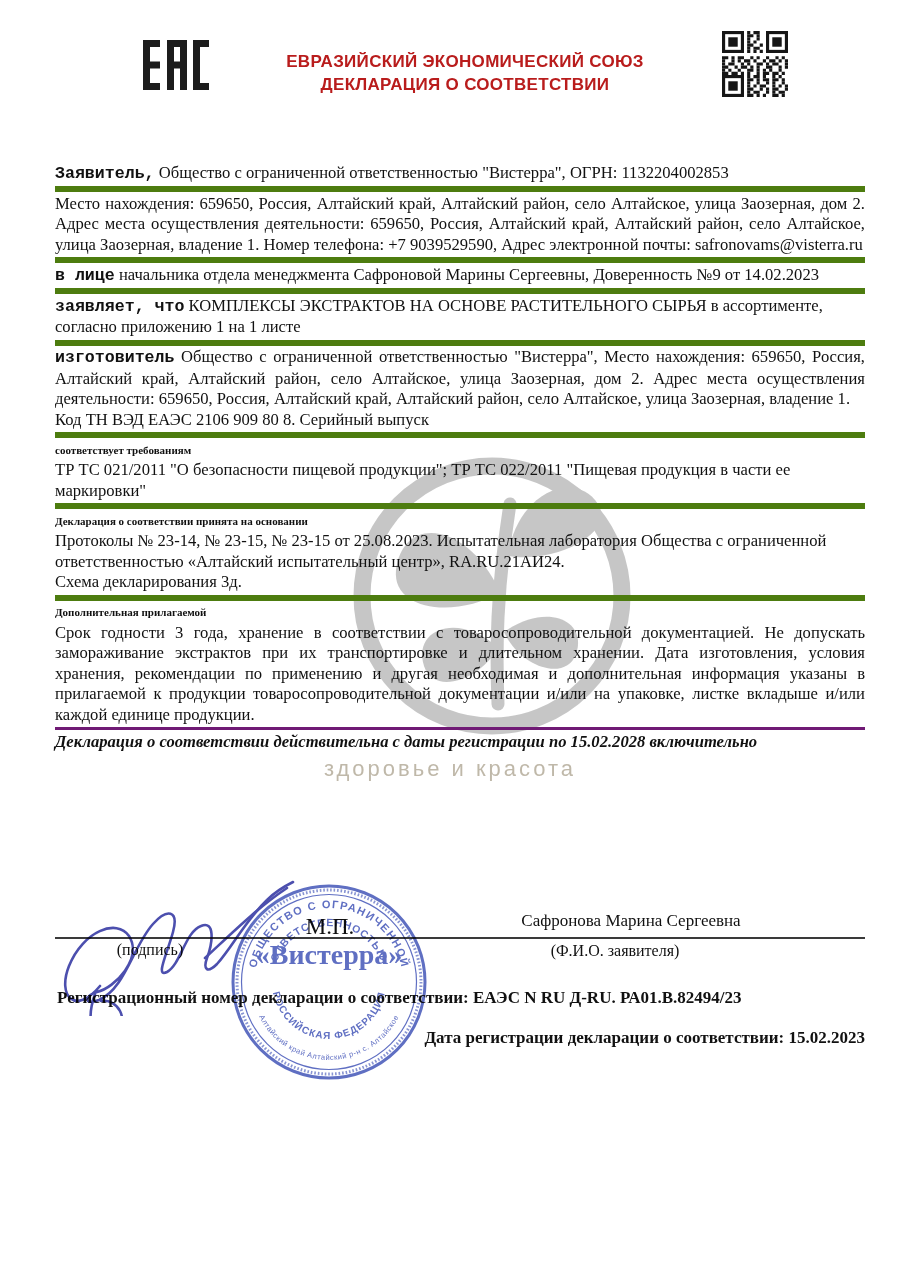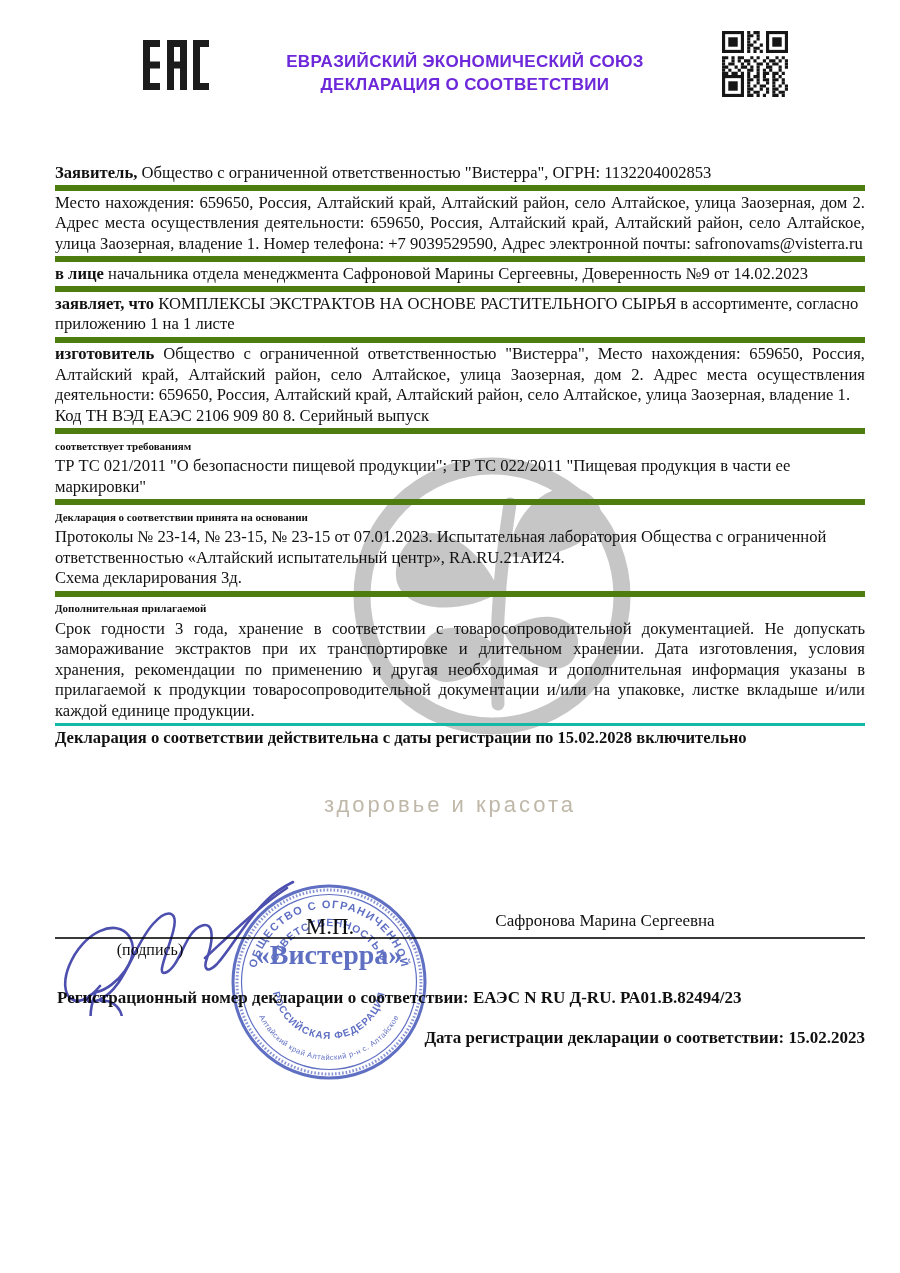--- a/index.html
+++ b/index.html
@@ -3,46 +3,46 @@
 <meta charset="utf-8">
 <style>
   html,body{margin:0;padding:0;background:#e8e8e8;}
   .page{position:relative;width:900px;height:1273px;margin:0 auto;background:#fff;
         font-family:"Liberation Serif",serif;color:#111;overflow:hidden;}
 
   
   .eac{position:absolute;left:143px;top:40px;}
   .title{position:absolute;left:175px;top:50px;width:580px;text-align:center;
          font-family:"Liberation Sans",sans-serif;font-weight:bold;font-size:17px;
-         line-height:23px;color:#6d28d9;letter-spacing:.3px;}
+         line-height:23px;color:#b91c1c;letter-spacing:.3px;}
   .qr{position:absolute;left:722px;top:31px;}
 
   
   .wm-logo{position:absolute;left:348px;top:452px;z-index:0;opacity:.5;}
   .wm-brand{position:absolute;left:45px;top:640px;width:810px;text-align:center;z-index:0;
             font-family:"Liberation Sans",sans-serif;font-weight:bold;font-size:132px;
             line-height:132px;letter-spacing:2px;color:rgba(110,110,110,.55);}
-  .wm-tagline{position:absolute;left:55px;top:792px;width:790px;text-align:center;z-index:0;
+  .wm-tagline{position:absolute;left:55px;top:756px;width:790px;text-align:center;z-index:0;
             font-family:"Liberation Sans",sans-serif;font-size:22px;letter-spacing:3px;
             color:rgba(170,160,140,.75);}
 
   
   .content{position:absolute;left:55px;top:161px;width:810px;z-index:2;}
   .sec{border-top:6px solid #4d7c0f;padding:1.5px 0 2px;}
   .sec.first{border-top:none;}
-  .sec.thick{border-top:3px solid #14b8a6;}
+  .sec.thick{border-top:3px solid #701a75;font-style:italic;}
   .content p{margin:0;font-size:16.6px;line-height:20.5px;}
   .just{text-align:justify;}
-  b.lead{font-weight:bold;}
+  b.lead{font-weight:bold;font-family:Liberation Mono, monospace;}
   .hdr{font-weight:bold;font-size:11px;line-height:20.5px;}
 
   
   .rule{position:absolute;left:55px;top:937px;width:810px;border-top:2px solid #3a3a3a;z-index:1;}
   .cap-sign{position:absolute;left:75px;top:941px;width:150px;text-align:center;font-size:16px;z-index:3;}
-  .fio{position:absolute;left:410px;top:911px;width:390px;text-align:center;font-size:17px;z-index:3;}
+  .fio{position:absolute;left:436px;top:911px;width:390px;text-align:center;font-size:17px;z-index:3;}
   .cap-fio{position:absolute;left:420px;top:942px;width:390px;text-align:center;font-size:16px;z-index:3;}
   .mp{position:absolute;left:300px;top:914px;width:60px;text-align:center;font-size:23px;z-index:3;}
   .stamp{position:absolute;left:229px;top:882px;z-index:30;opacity:.85;mix-blend-mode:multiply;}
   .sig{position:absolute;left:55px;top:866px;z-index:31;mix-blend-mode:multiply;}
 
   .reg1{position:absolute;left:57px;top:988px;width:808px;font-weight:bold;font-size:17px;z-index:2;}
   .reg2{position:absolute;left:57px;top:1028px;width:808px;font-weight:bold;font-size:17px;z-index:2;text-align:right;}
 </style>
 </head>
 <body>
@@ -142,38 +142,39 @@
       <p>Код ТН ВЭД ЕАЭС 2106 909 80 8.  Серийный выпуск</p>
     </div>
 
     <div class="sec">
       <div class="hdr">соответствует требованиям</div>
       <p>ТР ТС 021/2011 "О безопасности пищевой продукции"; ТР ТС 022/2011 "Пищевая продукция в части ее маркировки"</p>
     </div>
 
     <div class="sec">
       <div class="hdr">Декларация о соответствии принята на основании</div>
-      <p>Протоколы № 23-14, № 23-15,  № 23-15 от 07.01.2023.  Испытательная лаборатория Общества с ограниченной ответственностью «Алтайский испытательный центр», RA.RU.21АИ24.</p>
+      <p>Протоколы № 23-14, № 23-15,  № 23-15 от 25.08.2023.  Испытательная лаборатория Общества с ограниченной ответственностью «Алтайский испытательный центр», RA.RU.21АИ24.</p>
       <p>Схема декларирования 3д.</p>
     </div>
 
     <div class="sec">
       <div class="hdr">Дополнительная прилагаемой</div>
       <p class="just">Срок годности 3 года, хранение в соответствии с товаросопроводительной документацией. Не допускать замораживание экстрактов при их транспортировке и длительном хранении.  Дата изготовления,  условия хранения, рекомендации по применению и другая  необходимая и дополнительная информация указаны в прилагаемой к продукции товаросопроводительной документации и/или на упаковке, листке вкладыше и/или каждой единице продукции.</p>
     </div>
 
     <div class="sec thick">
       <p style="font-weight:bold">Декларация о соответствии действительна с даты регистрации по 15.02.2028 включительно</p>
     </div>
   </div>
 
   <div class="rule"></div>
   <div class="cap-sign">(подпись)</div>
   <div class="mp">М.П.</div>
   <div class="fio">Сафронова Марина Сергеевна</div>
+  <div class="cap-fio">(Ф.И.О. заявителя)</div>
 
   <svg class="sig" width="285" height="150" viewBox="0 0 285 150">
     <g fill="none" stroke="#4c4fae" stroke-width="2.6" stroke-linecap="round">
       <path d="M45 120 C20 150 2 130 14 100 C28 65 62 52 74 70 C88 92 60 122 42 126 C30 129 28 140 44 134 C70 123 78 80 98 58 C112 42 124 44 118 66 C112 88 100 112 112 106 C126 98 130 66 146 60 C160 54 158 76 152 92 C148 103 152 108 162 98 C178 80 190 55 212 34 C222 24 230 20 238 16"></path>
       <path d="M40 128 C28 162 44 180 60 167 C76 154 62 132 46 135"></path>
       <path d="M150 92 C176 68 202 42 232 22"></path>
     </g>
   </svg>
 
   <svg class="stamp" width="200" height="200" viewBox="0 0 200 200">

